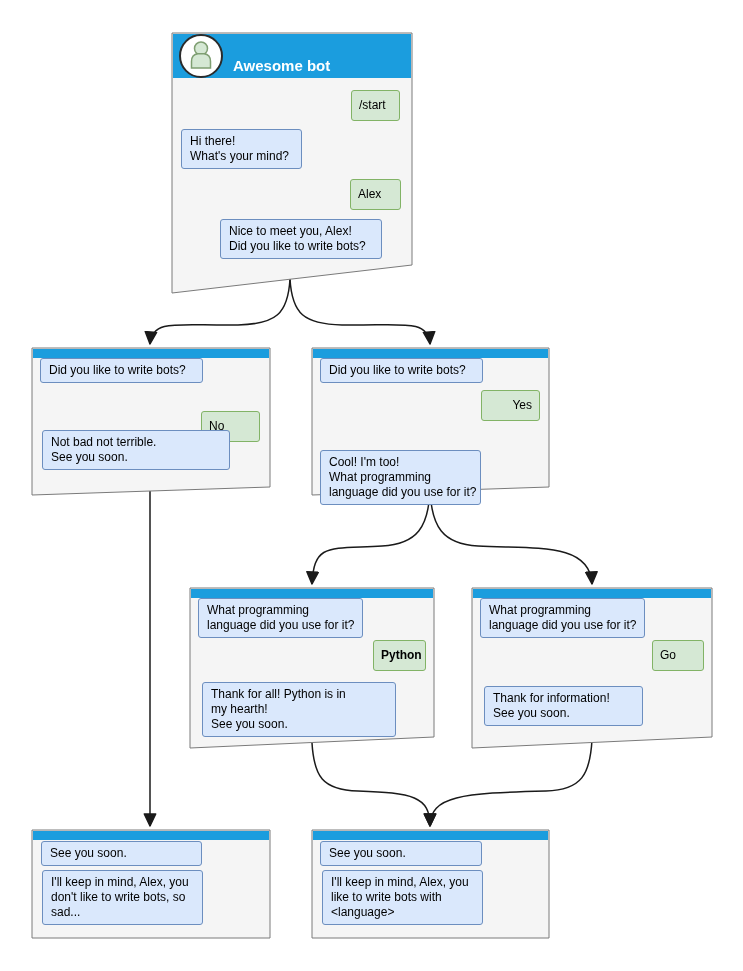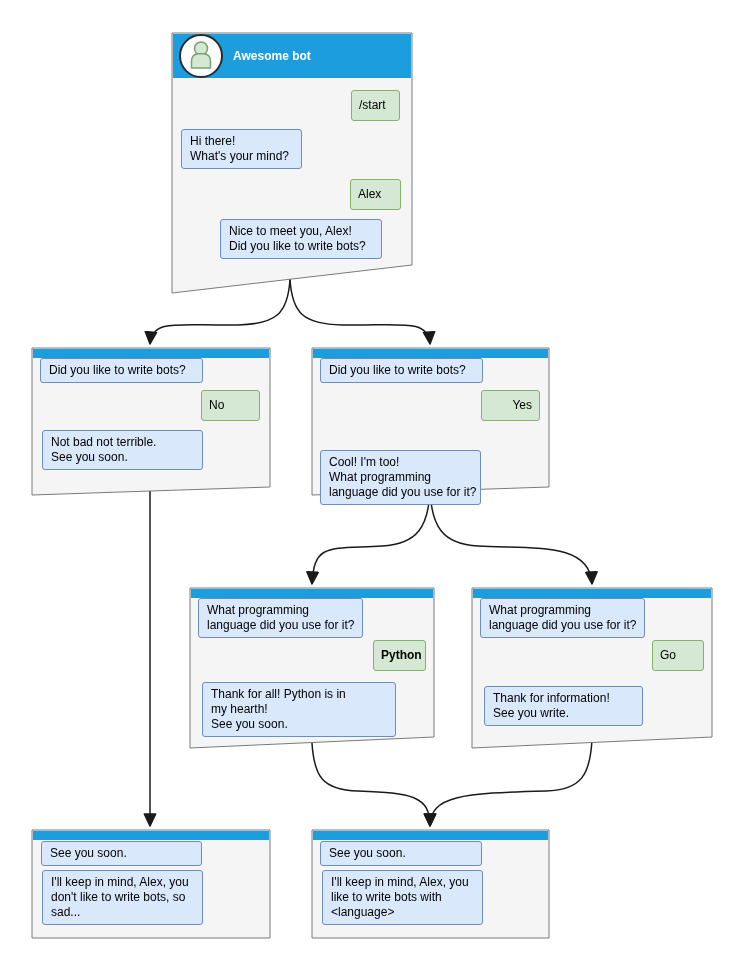--- a/index.html
+++ b/index.html
@@ -15,21 +15,21 @@
   }
   #diagram-svg{position:absolute;left:0;top:0;z-index:0;}
   .frame{fill:var(--frame-fill);stroke:var(--frame-stroke);stroke-width:1;}
   .bar{fill:var(--accent);stroke:none;}
   .connector{fill:none;stroke:var(--line);stroke-width:1.5;}
   .arrowhead{fill:var(--line);stroke:var(--line);stroke-linejoin:round;}
   .avatar-circle{fill:#ffffff;stroke:#2b2b2b;stroke-width:2;}
   .avatar-person{fill:var(--user-fill);stroke:#7f9f72;stroke-width:1.5;}
   .window-title{
     position:absolute;z-index:2;display:flex;align-items:center;
-    color:var(--title-color);font-size:12px;font-weight:bold;
+    color:var(--title-color);font-size:15px;font-weight:bold;margin-top:10px;
   }
   .bubble{
     position:absolute;z-index:1;box-sizing:border-box;
     font-size:12px;line-height:15px;white-space:pre;
     border-radius:3px;padding:4px 8px;
   }
   .bot{background:var(--bot-fill);border:1px solid var(--bot-stroke);}
   .user{background:var(--user-fill);border:1px solid var(--user-stroke);padding:7px 7px;}
 </style>
 </head>
@@ -78,42 +78,42 @@
   <div class="window-title" style="left:233px;top:33px;height:45px;">Awesome bot</div>
 
   <div class="bubble user" style="left:351px;top:90px;width:49px;">/start</div>
   <div class="bubble bot" style="left:181px;top:129px;width:121px;">Hi there!
 What's your mind?</div>
   <div class="bubble user" style="left:350px;top:179px;width:51px;">Alex</div>
   <div class="bubble bot" style="left:180px;top:219px;width:162px;margin-left:40px;">Nice to meet you, Alex!
 Did you like to write bots?</div>
 
   <div class="bubble bot" style="left:40px;top:358px;width:163px;">Did you like to write bots?</div>
-  <div class="bubble user" style="left:201px;top:390px;width:59px;">No</div>
-  <div class="bubble bot" style="left:42px;top:430px;width:161px;">Not bad not terrible.
+  <div class="bubble user" style="left:201px;top:411px;width:59px;">No</div>
+  <div class="bubble bot" style="left:42px;top:430px;width:188px;">Not bad not terrible.
 See you soon.</div>
 
   <div class="bubble bot" style="left:320px;top:358px;width:163px;">Did you like to write bots?</div>
   <div class="bubble user" style="left:481px;top:390px;width:59px;text-align:right;">Yes</div>
   <div class="bubble bot" style="left:320px;top:430px;width:161px;margin-top:20px;">Cool! I'm too!
 What programming
 language did you use for it?</div>
 
   <div class="bubble bot" style="left:198px;top:598px;width:165px;">What programming
 language did you use for it?</div>
   <div class="bubble user" style="left:373px;top:640px;width:53px;font-weight:bold;">Python</div>
   <div class="bubble bot" style="left:202px;top:682px;width:194px;">Thank for all! Python is in
 my hearth!
 See you soon.</div>
 
   <div class="bubble bot" style="left:480px;top:598px;width:165px;">What programming
 language did you use for it?</div>
   <div class="bubble user" style="left:652px;top:640px;width:52px;">Go</div>
   <div class="bubble bot" style="left:484px;top:686px;width:159px;">Thank for information!
-See you write.</div>
+See you soon.</div>
 
   <div class="bubble bot" style="left:41px;top:841px;width:161px;">See you soon.</div>
   <div class="bubble bot" style="left:42px;top:870px;width:161px;">I'll keep in mind, Alex, you
 don't like to write bots, so
 sad...</div>
 
   <div class="bubble bot" style="left:320px;top:841px;width:162px;">See you soon.</div>
   <div class="bubble bot" style="left:322px;top:870px;width:161px;">I'll keep in mind, Alex, you
 like to write bots with
 &lt;language&gt;</div>

